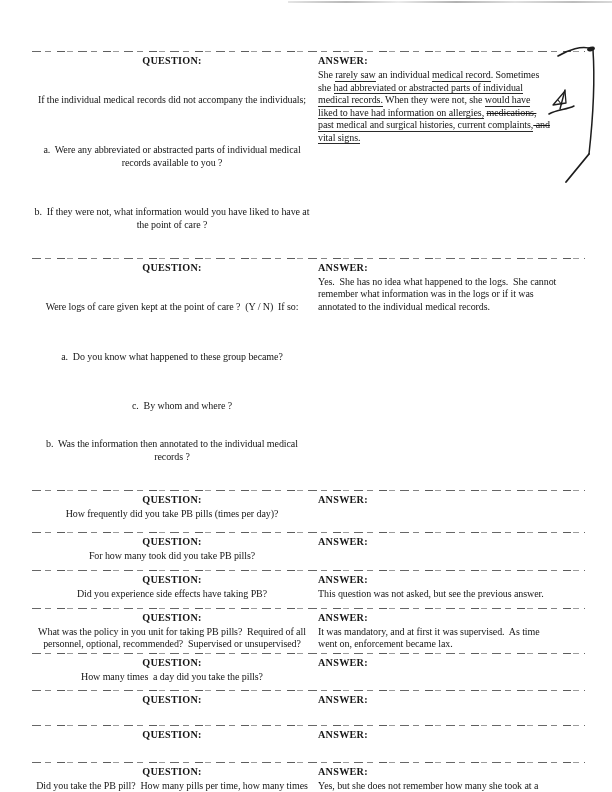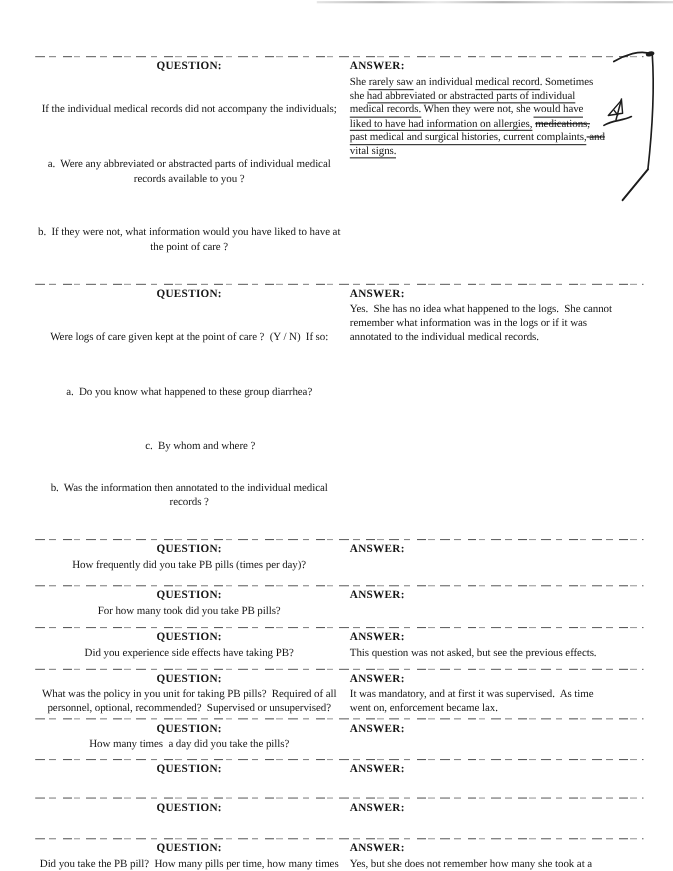--- a/index.html
+++ b/index.html
@@ -93,21 +93,21 @@
     </div>
   </div>
 
   <div class="sec" style="min-height:97px">
     <div class="rule"></div>
     <div class="row">
       <div class="qcol">
         <div class="head">QUESTION:</div>
         <div class="qt">
           <p class="para">Were logs of care given kept at the point of care ?  (Y / N)  If so:</p>
-          <p class="tight">a.  Do you know what happened to these group diarrhea?</p>
+          <p class="tight">a.  Do you know what happened to these group became?</p>
           <p class="tight indent">c.  By whom and where ?</p>
           <p class="tight">b.  Was the information then annotated to the individual medical records ?</p>
         </div>
       </div>
       <div class="acol">
         <div class="head">ANSWER:</div>
         <div class="at">Yes.  She has no idea what happened to the logs.  She cannot remember what information was in the logs or if it was annotated to the individual medical records.</div>
       </div>
     </div>
   </div>
@@ -142,21 +142,21 @@
 
   <div class="sec" style="min-height:38px">
     <div class="rule"></div>
     <div class="row">
       <div class="qcol">
         <div class="head">QUESTION:</div>
         <div class="qt">Did you experience side effects have taking PB?</div>
       </div>
       <div class="acol">
         <div class="head">ANSWER:</div>
-        <div class="at">This question was not asked, but see the previous effects.</div>
+        <div class="at">This question was not asked, but see the previous answer.</div>
       </div>
     </div>
   </div>
 
   <div class="sec" style="min-height:45px">
     <div class="rule"></div>
     <div class="row">
       <div class="qcol">
         <div class="head">QUESTION:</div>
         <div class="qt">What was the policy in you unit for taking PB pills?  Required of all personnel, optional, recommended?  Supervised or unsupervised?</div>

